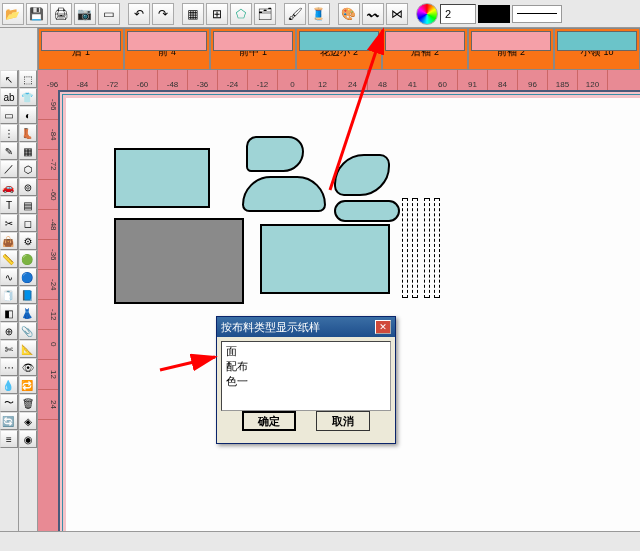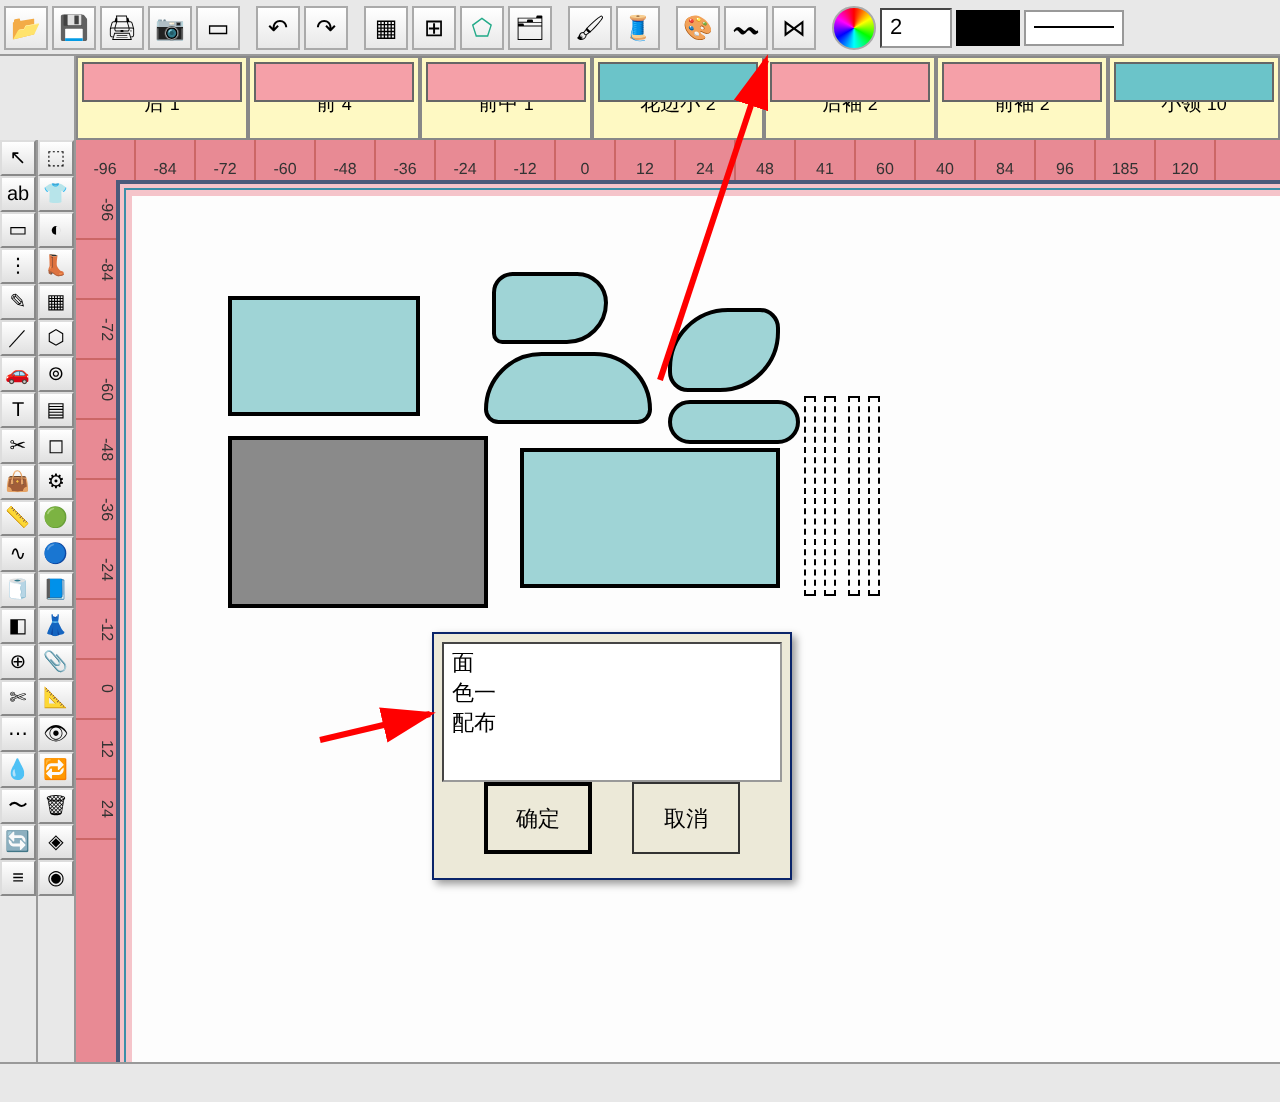--- a/index.html
+++ b/index.html
@@ -8,21 +8,21 @@
 .top-toolbar { height: 28px; background: #e8e8e8; display: flex; align-items: center; border-bottom: 1px solid #999; padding: 2px; gap: 2px; }
 .tb-btn { width: 22px; height: 22px; border: 1px solid #aaa; background: linear-gradient(#fff,#e8e8e8); display: flex; align-items: center; justify-content: center; font-size: 12px; cursor: pointer; }
 .tb-sep { width: 4px; }
 .tb-input { width: 36px; height: 20px; border: 1px inset #999; background: #fff; padding: 0 4px; font-size: 11px; }
 .color-swatch { width: 32px; height: 18px; border: 1px solid #000; }
 .line-style { width: 50px; height: 18px; border: 1px solid #999; background:#fff; display:flex; align-items:center; justify-content:center;}
 .line-style::after{content:""; width:40px; height:1px; background:#000;}
 
 .panel-row { display: flex; height: 42px; }
 .left-strip { width: 38px; background: #e8e8e8; border-right:1px solid #999;}
-.panel-item { flex: 1; border: 1px solid #888; background:#fef9c3; font-size: 10px; text-align:center; padding-top:16px; position:relative;}
+.panel-item { flex: 1; border: 1px solid #888; background:#f97316; font-size: 10px; text-align:center; padding-top:16px; position:relative;}
 .panel-item .thumb{position:absolute; top:2px; left:2px; right:2px; height:20px; border:1px solid #666;}
 .panel-item.teal .thumb{background:#6bc4c9;}
 .panel-item.pink .thumb{background:#f5a0a8;}
 .panel-item .cnt{font-size:9px;}
 
 .main-area { display:flex; height: calc(100% - 70px - 20px); }
 .side-toolbar { width: 19px; background:#e8e8e8; border-right:1px solid #999; display:flex; flex-direction:column; }
 .side-toolbar .sb{ height:18px; border:1px outset #ddd; background:linear-gradient(#fff,#e0e0e0); font-size:10px; display:flex; align-items:center; justify-content:center; cursor:pointer;}
 
 .canvas-wrap { flex:1; position:relative; background:#f5c4ca; }
@@ -39,21 +39,21 @@
 .hatch{position:absolute; border:1px dashed #000;}
 
 .dialog{position:absolute; left:216px; top:316px; width:180px; background:#ece9d8; border:1px solid #0a246a; box-shadow:2px 2px 4px rgba(0,0,0,.4);}
 .dialog .titlebar{height:20px; background:linear-gradient(#3a6ea5,#1e4e8c); color:#fff; font-size:11px; padding:3px 4px; display:flex; justify-content:space-between;}
 .dialog .close{width:16px; height:14px; background:#d04a3a; color:#fff; border:1px outset #fff; font-size:9px; text-align:center; line-height:12px; cursor:pointer;}
 .dialog .body{padding:4px;}
 .dialog .listbox{width:100%; height:70px; background:#fff; border:1px inset #999; font-size:11px; padding:2px;}
 .dialog .listbox div{padding:0 2px; cursor:pointer;}
 .dialog .chk-row{margin:8px 0 10px 0; font-size:11px;}
 .dialog .btn-row{display:flex; justify-content:center; gap:20px; padding-bottom:8px;}
-.dialog .btn{width:54px; height:36px; border:1px solid #333; background:#ece9d8; font-size:11px; cursor:pointer;}
+.dialog .btn{width:54px; height:20px; border:1px solid #333; background:#ece9d8; font-size:11px; cursor:pointer;font-weight:bold;}
 .dialog .btn.primary{border:2px solid #000;}
 
 .arrow{position:absolute; pointer-events:none;}
 .bottom-bar{height:20px; background:#e8e8e8; border-top:1px solid #999;}
 </style>
 </head>
 <body>
 
 <div class="top-toolbar">
   <div class="tb-btn">📂</div>
@@ -153,21 +153,21 @@
         <span>-48</span>
         <span>-36</span>
         <span>-24</span>
         <span>-12</span>
         <span>0</span>
         <span>12</span>
         <span>24</span>
         <span>48</span>
         <span>41</span>
         <span>60</span>
-        <span>40</span>
+        <span>91</span>
         <span>84</span>
         <span>96</span>
         <span>185</span>
         <span>120</span>
       </div>
     <div class="ruler-left" id="ruler-left">
         <span>-96</span>
         <span>-84</span>
         <span>-72</span>
         <span>-60</span>
@@ -193,25 +193,29 @@
         <div class="hatch" style="left:358px; top:100px; width:6px; height:100px;"></div>
         <div class="hatch" style="left:368px; top:100px; width:6px; height:100px;"></div>
       </div>
     </div>
   </div>
 </div>
 
 <div class="bottom-bar"></div>
 
 <div class="dialog">
+  <div class="titlebar">
+    <span>按布料类型显示纸样</span>
+    <div class="close">✕</div>
+  </div>
   <div class="body">
     <div class="listbox" id="dlg-list">
         <div>面</div>
+        <div>配布</div>
         <div>色一</div>
-        <div>配布</div>
       </div>
     <div class="btn-row">
       <button class="btn primary">确定</button>
       <button class="btn">取消</button>
     </div>
   </div>
 </div>
 
 <svg class="arrow" style="left:0;top:0;" width="640" height="551">
   <defs>

